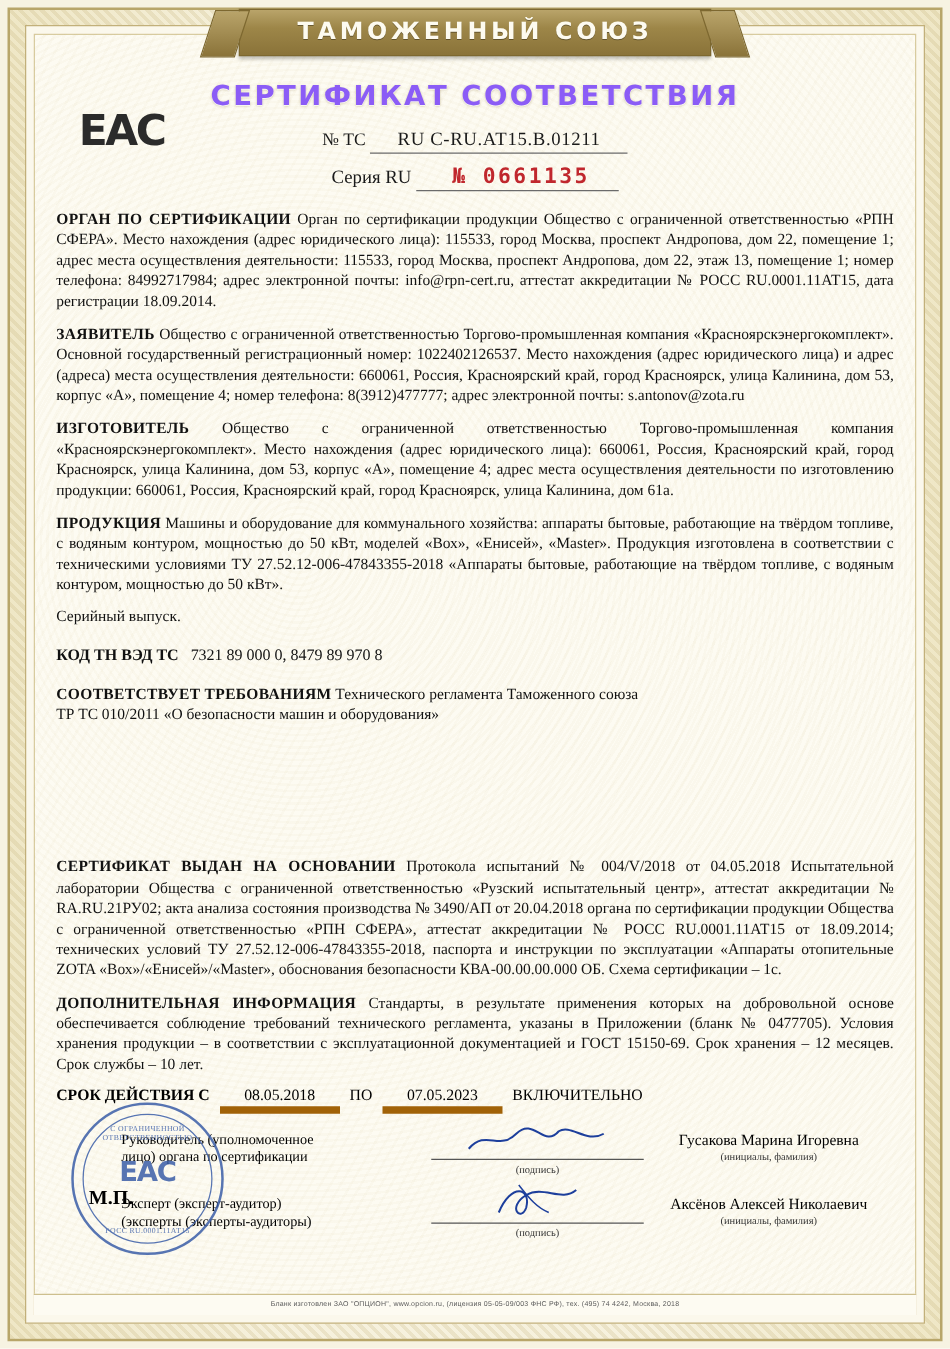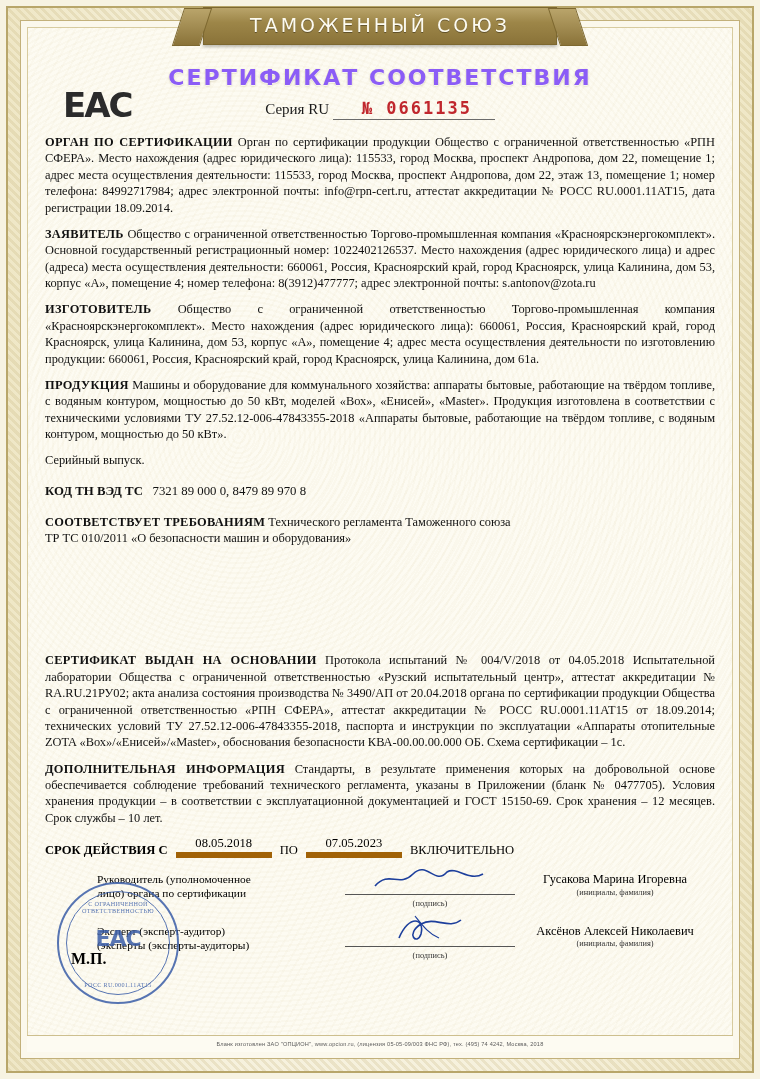--- a/index.html
+++ b/index.html
@@ -61,21 +61,21 @@
     text-align: center;
   }
   .banner {
     display: inline-block;
     position: relative;
     padding: 6px 46px 8px 46px;
     background: linear-gradient(180deg, #b9a46a 0%, #9d8648 40%, #8a7339 100%);
     border: 1px solid #7d6830;
     color: #fdfbf0;
     font-family: "DejaVu Sans", sans-serif;
-    font-weight: normal;
+    font-weight: bold;
     font-size: 19px;
     letter-spacing: 3px;
     text-shadow: 0 1px 0 rgba(0,0,0,0.35);
     box-shadow: 0 2px 3px rgba(0,0,0,0.25);
   }
   .banner:before, .banner:after {
     content: "";
     position: absolute;
     top: 0;
     width: 26px;
@@ -163,21 +163,20 @@
     margin-bottom: 14px;
     font-size: 12.8px;
   }
   .code-line .cap { font-variant: small-caps; font-weight: bold; }
 
   .spacer-big { height: 96px; }
 
   .validity {
     margin-top: 10px;
     display: flex;
-    align-items: flex-end;
     font-size: 12.6px;
   }
   .validity .cap { font-variant: small-caps; font-weight: bold; }
   .validity .date {
     display: inline-block;
     min-width: 96px;
     text-align: center;
     border-bottom: 6px solid #a16207;
     margin: 0 8px;
     padding-bottom: 1px;
@@ -297,20 +296,24 @@
   <div class="content">
 
     <div class="banner-wrap">
       <span class="banner">ТАМОЖЕННЫЙ СОЮЗ</span>
     </div>
 
     <div class="title">СЕРТИФИКАТ СООТВЕТСТВИЯ</div>
 
     <div class="eac-logo">ЕАС</div>
 
+    <div class="num-line">
+      <span class="lbl">№ ТС</span>
+      <span class="val">RU C-RU.АТ15.В.01211</span>
+    </div>
 
     <div class="ser-line">
       <span class="lbl">Серия RU</span>
       <span class="val"><span class="red">№ 0661135</span></span>
     </div>
 
     <div class="body-text">
 
       <div class="sec">
         <span class="cap">ОРГАН ПО СЕРТИФИКАЦИИ</span>

